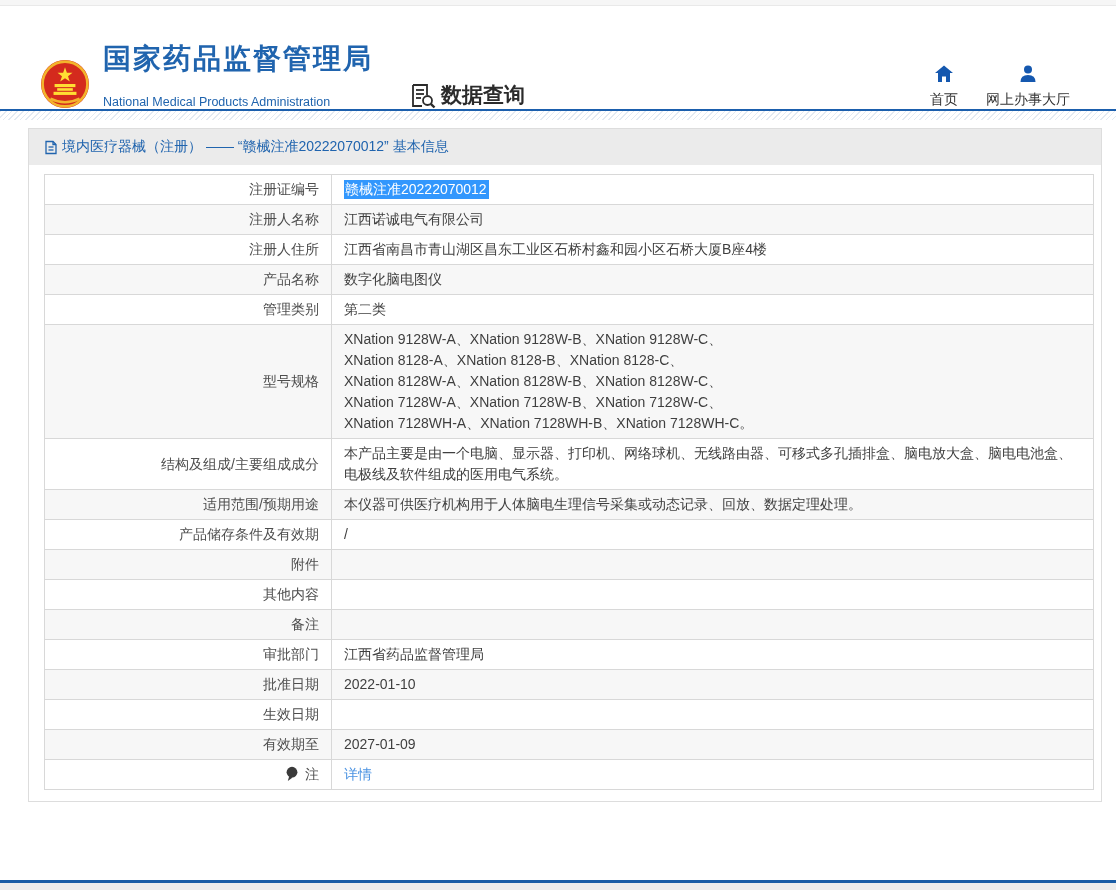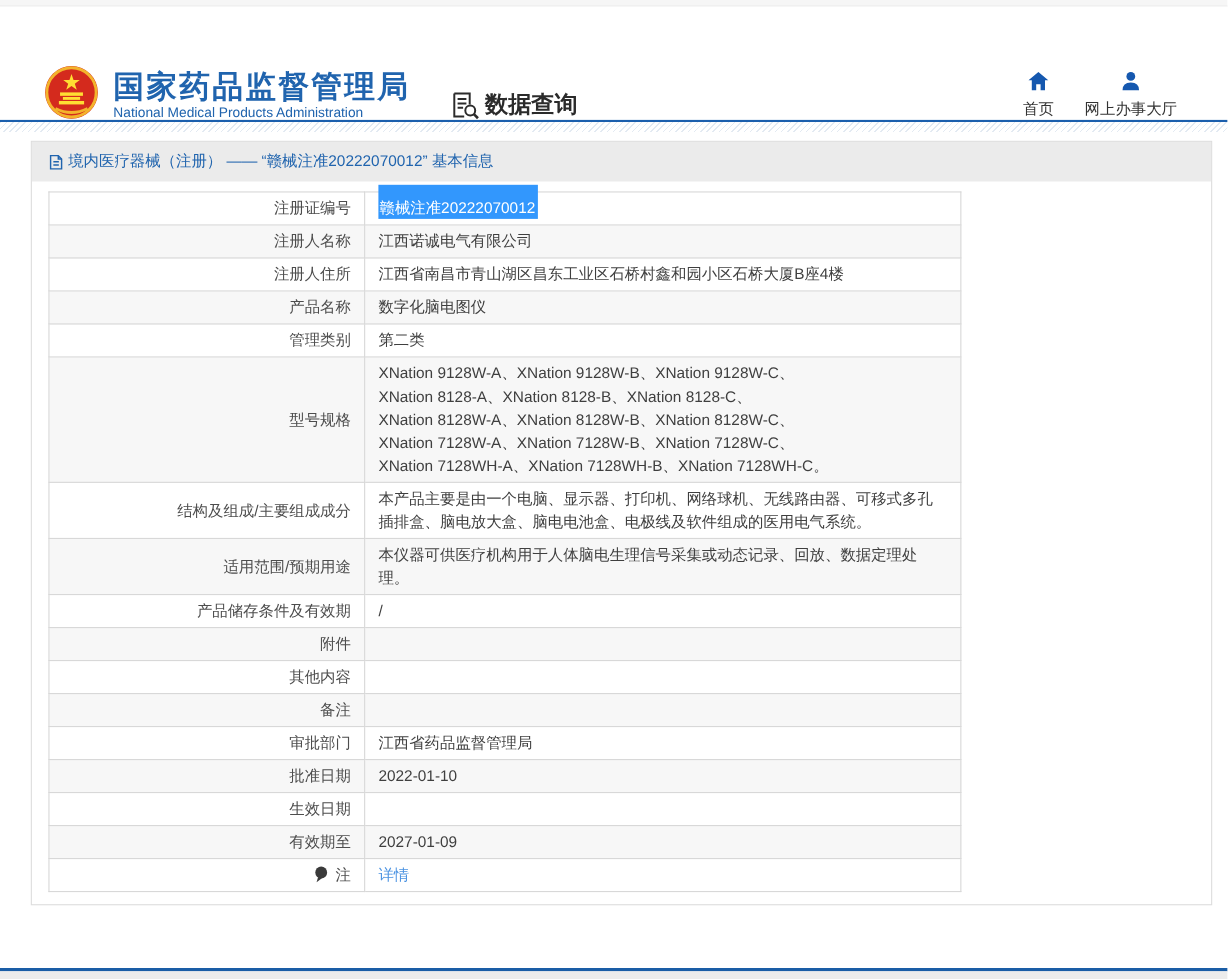--- a/index.html
+++ b/index.html
@@ -13,21 +13,21 @@
     color: #333;
   }
   
   .top-strip { height: 6px; background: #f6f6f6; border-bottom: 1px solid #e9e9e9; }
 
   
   .header { height: 103px; display: flex; align-items: flex-end; padding: 0 46px 0 40px; background: #fff; }
   .logo { width: 50px; height: 50px; flex: 0 0 auto; }
   .brand { margin-left: 13px; }
   .brand-title { color: #2064ae; font-size: 28px; font-weight: bold; letter-spacing: 2px; line-height: 1.1; }
-  .brand-sub { color: #2064ae; font-size: 12.5px; margin-top: 0; }
+  .brand-sub { color: #2064ae; font-size: 12.5px; margin-top: 20px; }
   .query { display: flex; align-items: center; margin-left: 36px; color: #2b2b2b; font-size: 21px; font-weight: 600; }
   .query svg { width: 27px; height: 27px; margin-right: 5px; }
   .spacer { flex: 1; }
   .nav { display: flex; gap: 28px; }
   .nav-item { display: flex; flex-direction: column; align-items: center; font-size: 14px; color: #333; cursor: pointer; }
   .nav-item svg { width: 20px; height: 20px; margin-bottom: 7px; }
 
   
   .blue-line { border-top: 2px solid #1b5fad; }
   .hatch {
@@ -50,40 +50,40 @@
     padding: 4px 15px;
     color: #2064ae;
     font-size: 14px;
   }
   .breadcrumb svg { width: 14px; height: 15px; margin-right: 4px; flex: 0 0 auto; }
 
   
   table.info {
     border-collapse: collapse;
     margin: 9px 9px 11px 15px;
-    width: 830px;
+    width: 1050px;
     table-layout: fixed;
     font-size: 14px;
   }
   table.info td {
     border: 1px solid #d8d8d8;
     padding: 4px 12px;
     vertical-align: middle;
     line-height: 21px;
   }
   table.info tr { height: 30px; }
   table.info tr:nth-child(even) { background: #f7f7f7; }
   td.label {
     width: 287px;
     text-align: right;
     color: #4d4d4d;
     white-space: nowrap;
   }
   td.value { color: #3f3f3f; white-space: pre-line; word-break: break-all; }
-  .hl { background: #3297fd; color: #fff; padding: 13px 2px 2px 1px; }
+  .hl { background: #3297fd; color: #fff; padding: 1px 2px 2px 1px; }
   a.detail-link { color: #4b93e2; text-decoration: none; cursor: pointer; }
   .balloon { display: inline-block; width: 14px; height: 16px; vertical-align: -3px; margin-right: 2px; }
 
   
   .footer-push { flex: 1; }
   .footer-line { border-top: 3px solid #1a5da6; }
   .footer-strip { height: 7px; background: #ececec; }
 </style>
 </head>
 <body>

